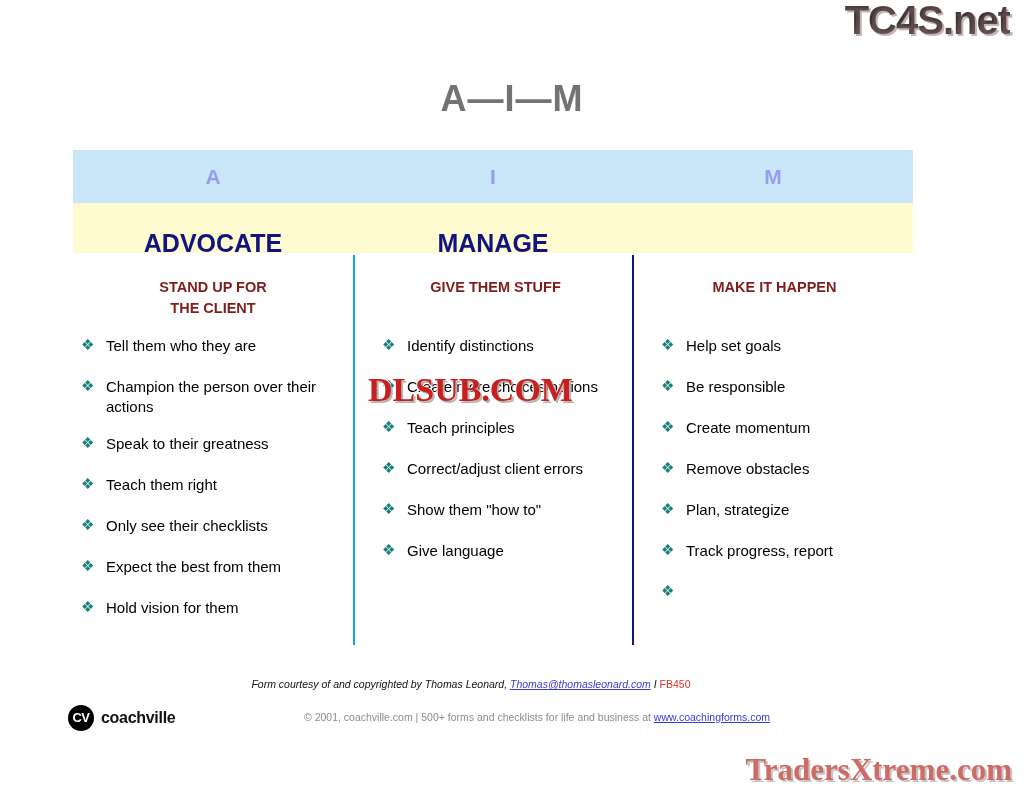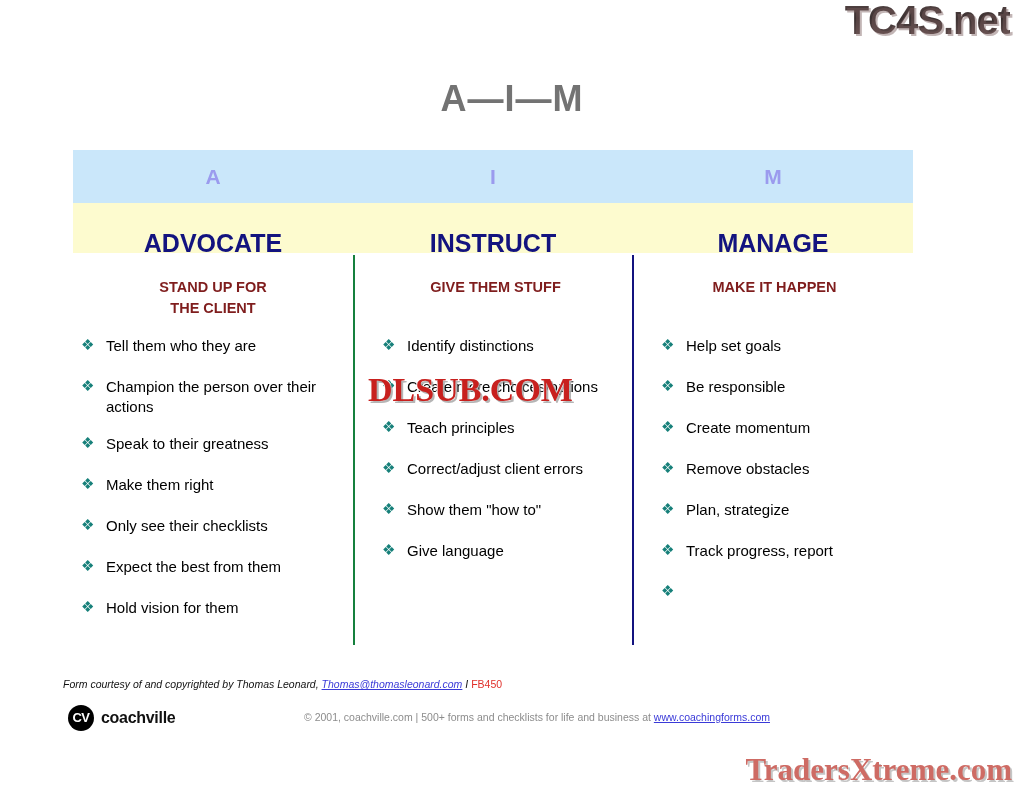--- a/index.html
+++ b/index.html
@@ -92,21 +92,21 @@
     left: 73px;
     width: 840px;
     height: 390px;
     display: flex;
   }
   .col {
     position: relative;
     box-sizing: border-box;
   }
   .col-1 { width: 280px; }
-  .col-2 { width: 279px; border-left: 2px solid #15803d; }
+  .col-2 { width: 279px; border-left: 2px solid #0ea5e9; }
   .col-3 { width: 279px; border-left: 2px solid #13137F; }
 
   .col-sub {
     text-align: center;
     font-size: 14.5px;
     font-weight: bold;
     color: #7f1d1d;
     line-height: 21px;
     padding-top: 22px;
   }
@@ -139,22 +139,23 @@
     top: -1px;
     color: #17807A;
     font-size: 15px;
     line-height: 20px;
   }
 
   
   .footer-credit {
     position: absolute;
     top: 678px;
-    left: 11px;
+    left: 17px;
     width: 856px;
+    text-align: center;
     font-size: 10.5px;
     font-style: italic;
     color: #111111;
     padding-left: 52px;
     box-sizing: border-box;
   }
   .footer-credit a {
     color: #3A3AD8;
     text-decoration: underline;
   }
@@ -246,36 +247,35 @@
 <div class="title-aim">A—I—M</div>
 
 <div class="band band-letters">
   <div class="cell c1">A</div>
   <div class="cell c2">I</div>
   <div class="cell c3">M</div>
 </div>
 
 <div class="band band-words">
   <div class="cell c1">ADVOCATE</div>
-  <div class="cell c2">INSTRUCT</div>
   <div class="cell c3">MANAGE</div>
 </div>
 
 <div class="columns">
 
   <div class="col col-1">
     <div class="col-sub">
       <div>STAND UP FOR</div>
       <div>THE CLIENT</div>
     </div>
     <ul class="items">
       <li><span class="bullet">❖</span><span>Tell them who they are</span></li>
       <li class="two-line"><span class="bullet">❖</span><span>Champion the person over their actions</span></li>
       <li><span class="bullet">❖</span><span>Speak to their greatness</span></li>
-      <li><span class="bullet">❖</span><span>Make them right</span></li>
+      <li><span class="bullet">❖</span><span>Teach them right</span></li>
       <li><span class="bullet">❖</span><span>Only see their checklists</span></li>
       <li><span class="bullet">❖</span><span>Expect the best from them</span></li>
       <li><span class="bullet">❖</span><span>Hold vision for them</span></li>
     </ul>
   </div>
 
   <div class="col col-2">
     <div class="col-sub">
       <div>GIVE THEM STUFF</div>
     </div>

